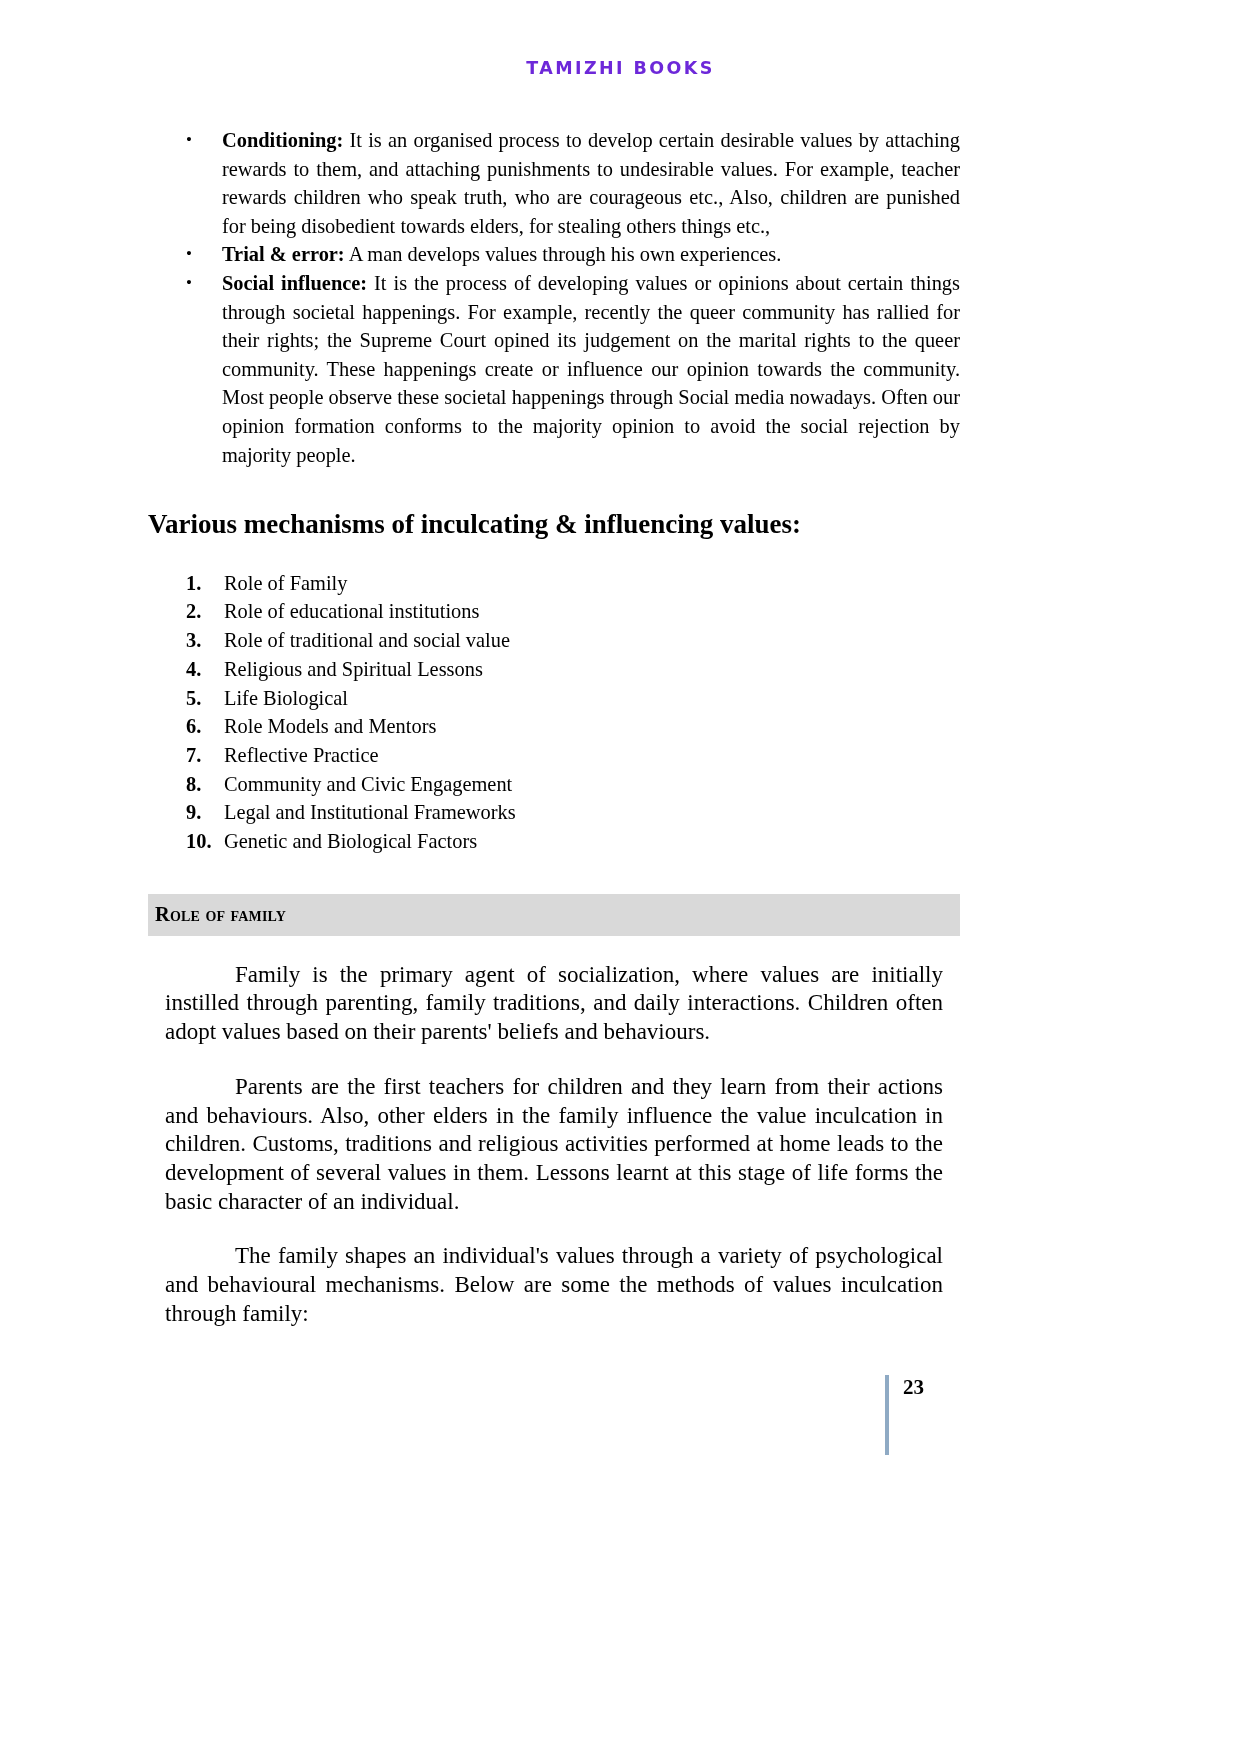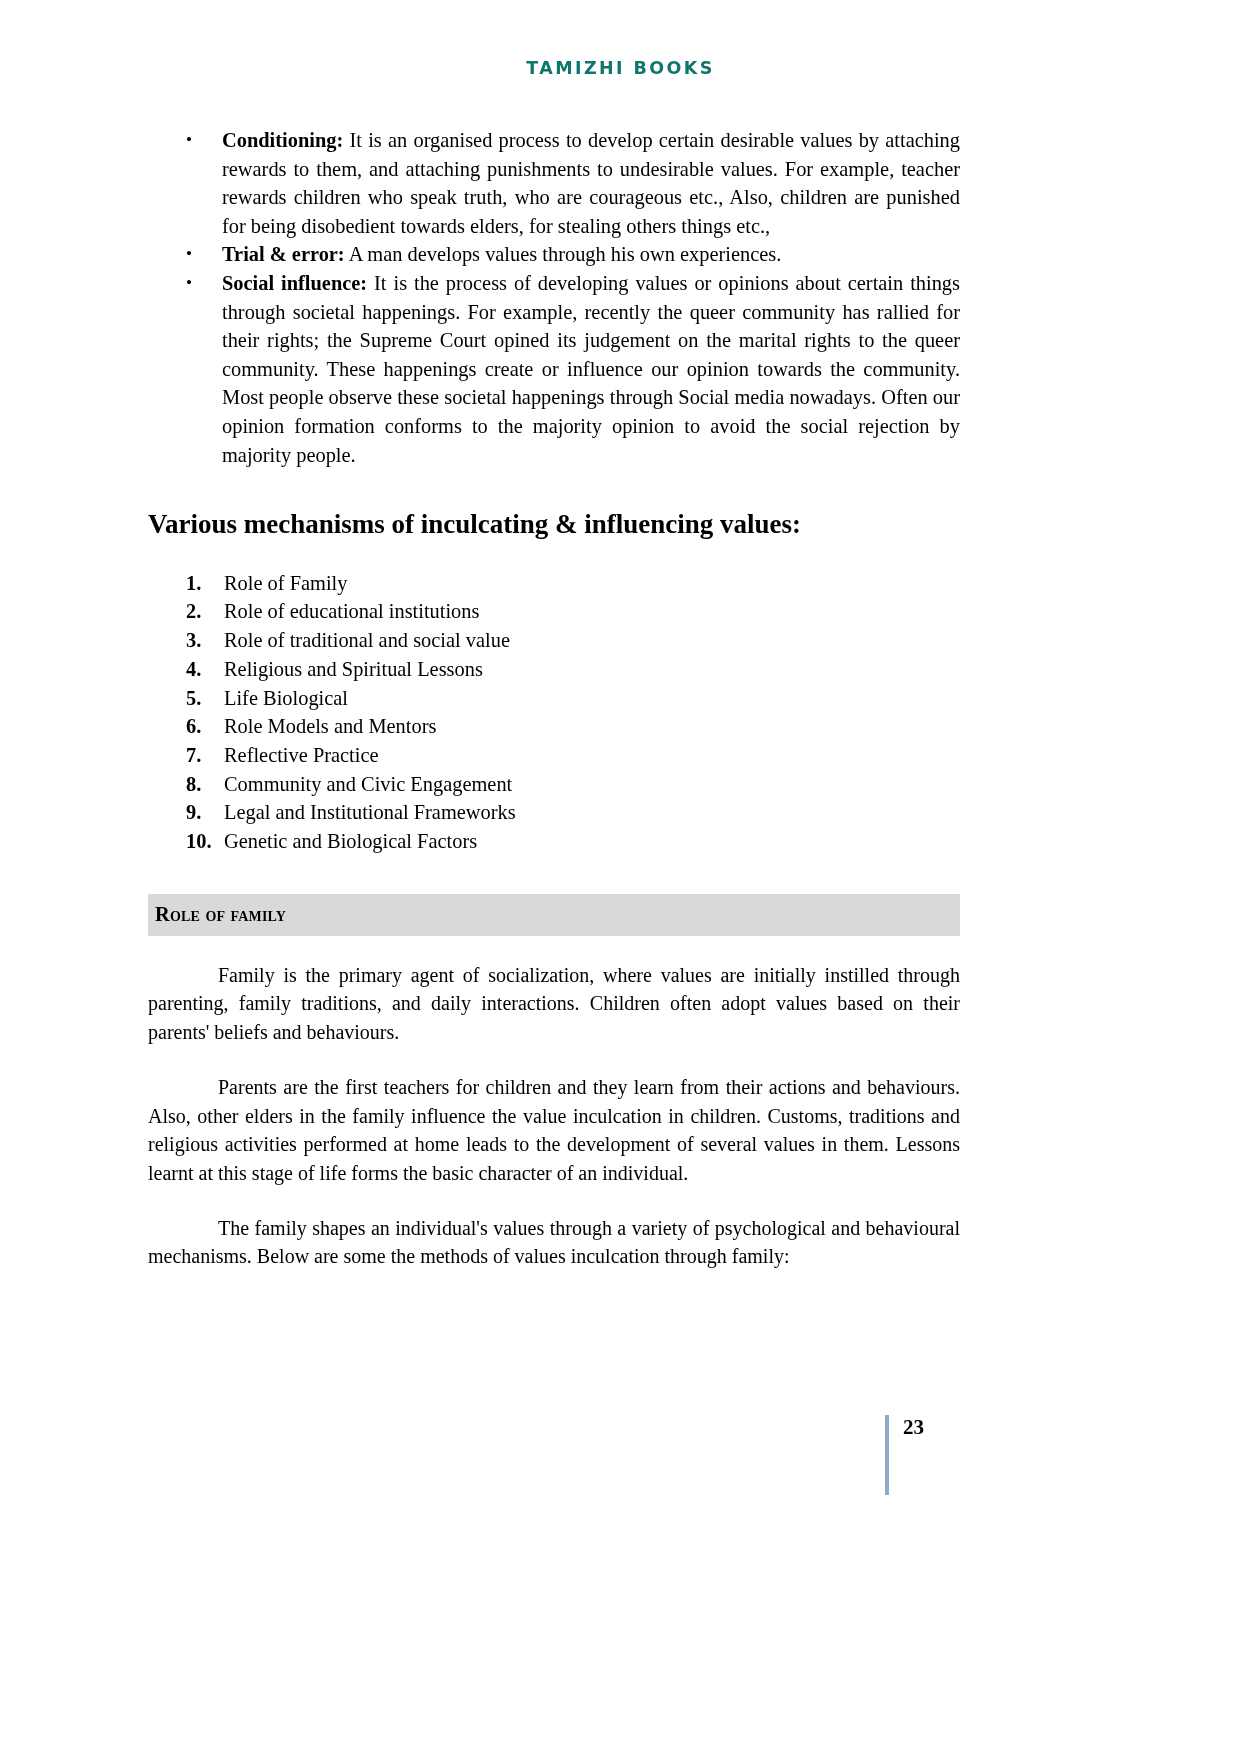--- a/index.html
+++ b/index.html
@@ -29,21 +29,21 @@
     left: 0;
     top: 58px;
     width: 1241px;
     text-align: center;
   }
   .brand {
     font-family: "DejaVu Sans", sans-serif;
     font-weight: bold;
     font-size: 17.5px;
     letter-spacing: 2.4px;
-    color: #0f766e;
+    color: #6d28d9;
     display: inline-block;
     transform: scaleY(1.04);
   }
 
   
   .content {
     position: absolute;
     left: 148px;
     top: 126px;
     width: 812px;
@@ -118,35 +118,35 @@
   .band-text {
     padding-left: 7px;
     font-weight: bold;
     font-size: 20.4px;
     font-variant: small-caps;
     letter-spacing: 0.2px;
   }
 
   
   p.body {
-    font-size: 20px;
+    font-size: 23px;
     line-height: 28.7px;
     text-align: justify;
     text-justify: inter-word;
     text-indent: 70px;
-    margin: 0;
+    margin: 17px;
   }
   p.body.first { margin-top: 25px; }
   p.body.rest  { margin-top: 26px; }
 
   
   .footer {
     position: absolute;
     left: 885px;
-    top: 1415px;
+    top: 1375px;
     display: flex;
     align-items: stretch;
     height: 80px;
   }
   .footer-rule {
     width: 4px;
     background: #8faac4;
   }
   .page-number {
     padding-left: 14px;

